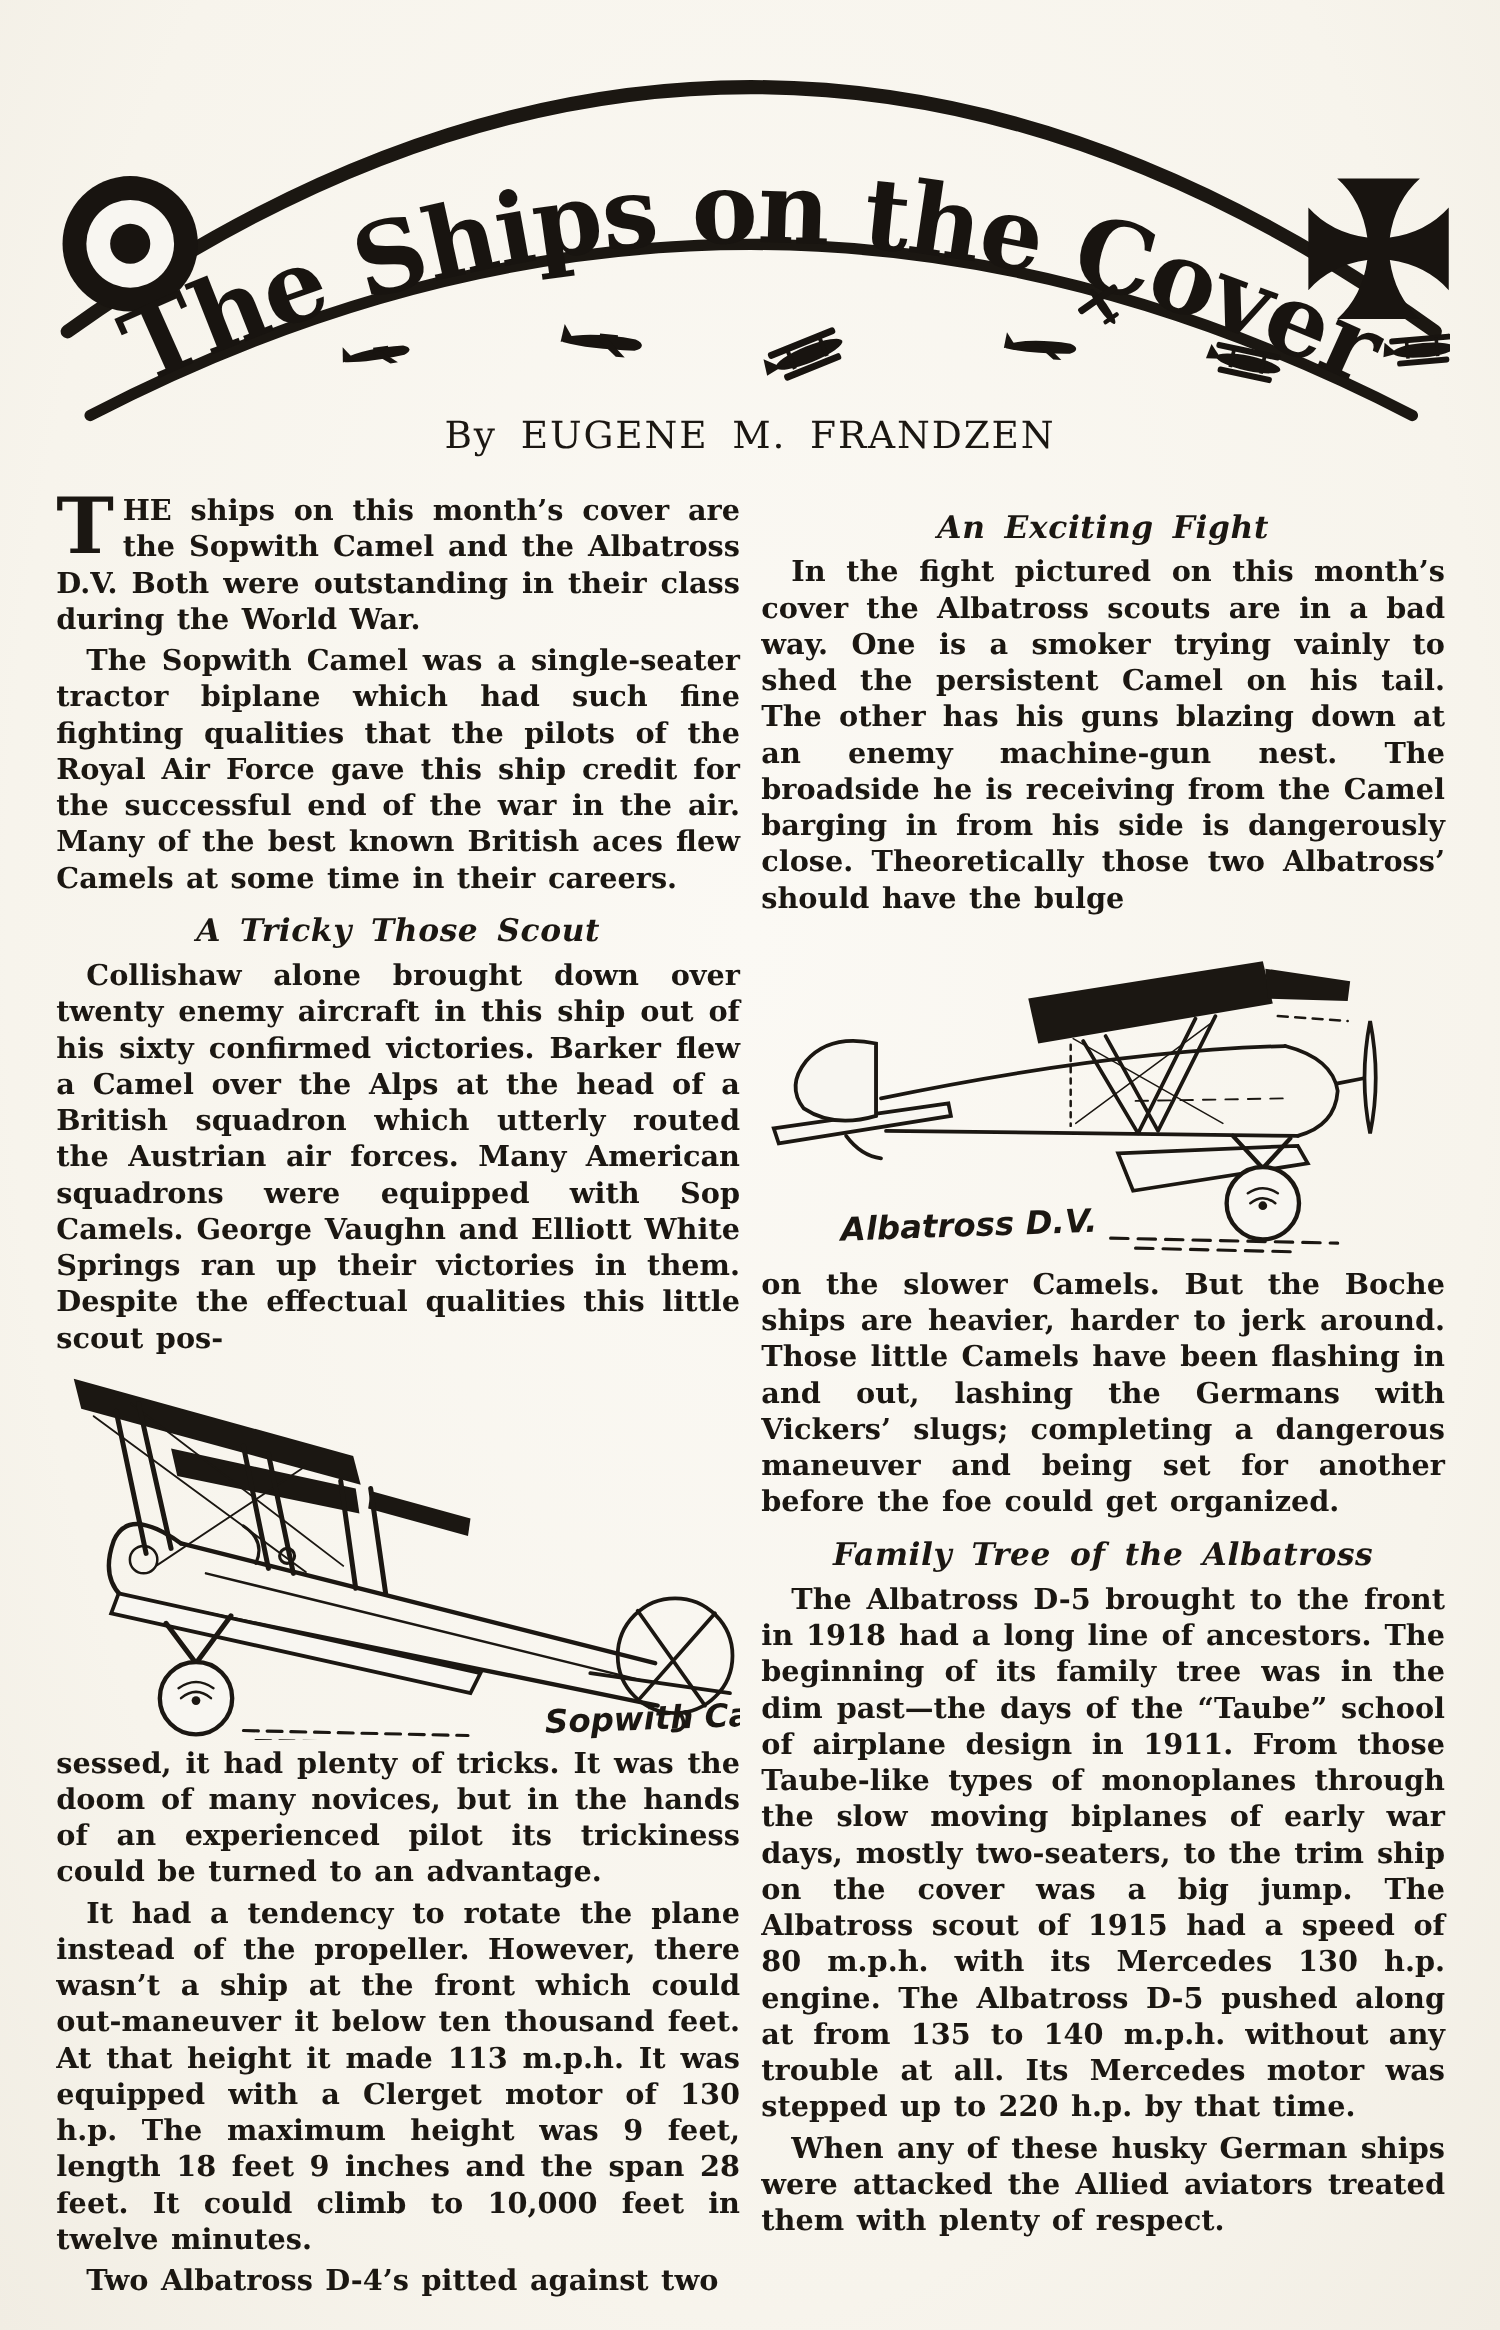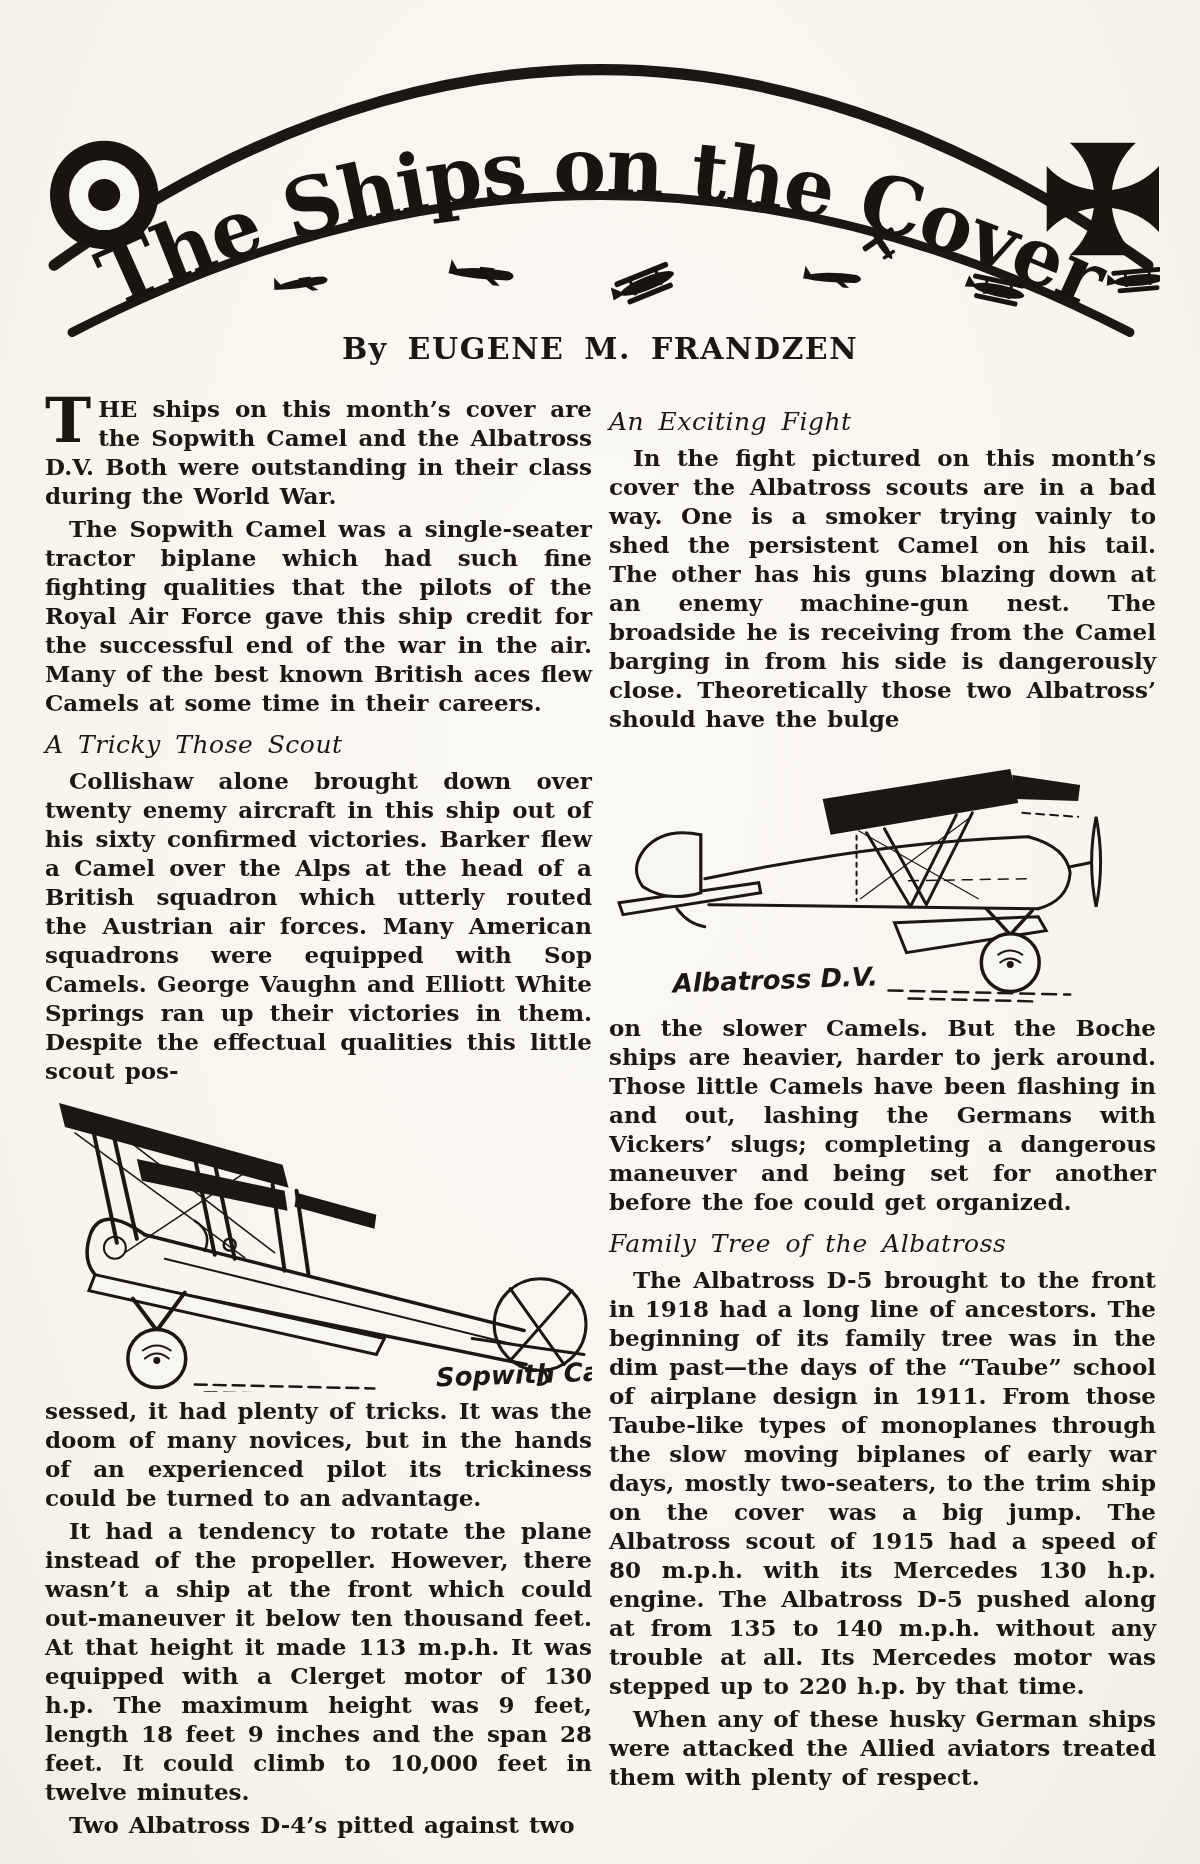--- a/index.html
+++ b/index.html
@@ -4,35 +4,35 @@
 <style>
   html,body{margin:0;padding:0;}
   body{
     width:1200px;height:1864px;position:relative;overflow:hidden;
     background:radial-gradient(ellipse at 50% 40%, #fbf9f4 0%, #f7f4ec 70%, #f1ede3 100%);
     font-family:"DejaVu Serif", serif;color:#1b1712;
   }
   .header-art{position:absolute;left:42px;top:46px;width:1118px;height:292px;}
   .byline{
     position:absolute;top:331px;left:0;width:100%;text-align:center;
-    font-size:30px;font-weight:bold;letter-spacing:1.5px;word-spacing:8px;color:#1b1712;
+    font-size:30px;font-weight:normal;letter-spacing:1.5px;word-spacing:8px;color:#1b1712;
   }
   .columns{position:absolute;top:394px;left:45px;width:1112px;display:flex;gap:17px;}
   .col{width:547px;}
   .col p{
     margin:0 0 4px 0;font-size:23px;line-height:29px;text-align:justify;
     font-weight:bold;word-spacing:2px;
   }
   .col p.ind{text-indent:24px;}
   .dropcap{
     float:left;font-size:62px;line-height:48px;font-weight:bold;
     padding:3px 7px 0 0;
   }
   .xhead{
-    margin:13px 0 7px 0;font-style:italic;font-weight:normal;
+    margin:13px 0 7px 0;text-align:center;font-style:italic;font-weight:bold;
     font-size:25px;letter-spacing:0.5px;word-spacing:6px;
   }
   .illus{margin:8px 0 4px 0;}
   .illus svg{display:block;width:100%;height:auto;}
   .ln{stroke:#1b1712;fill:none;stroke-linecap:round;}
   .cap{
     font-family:"DejaVu Sans", sans-serif;font-style:italic;font-weight:bold;
     font-size:26px;fill:#1b1712;
   }
   .title-text{

